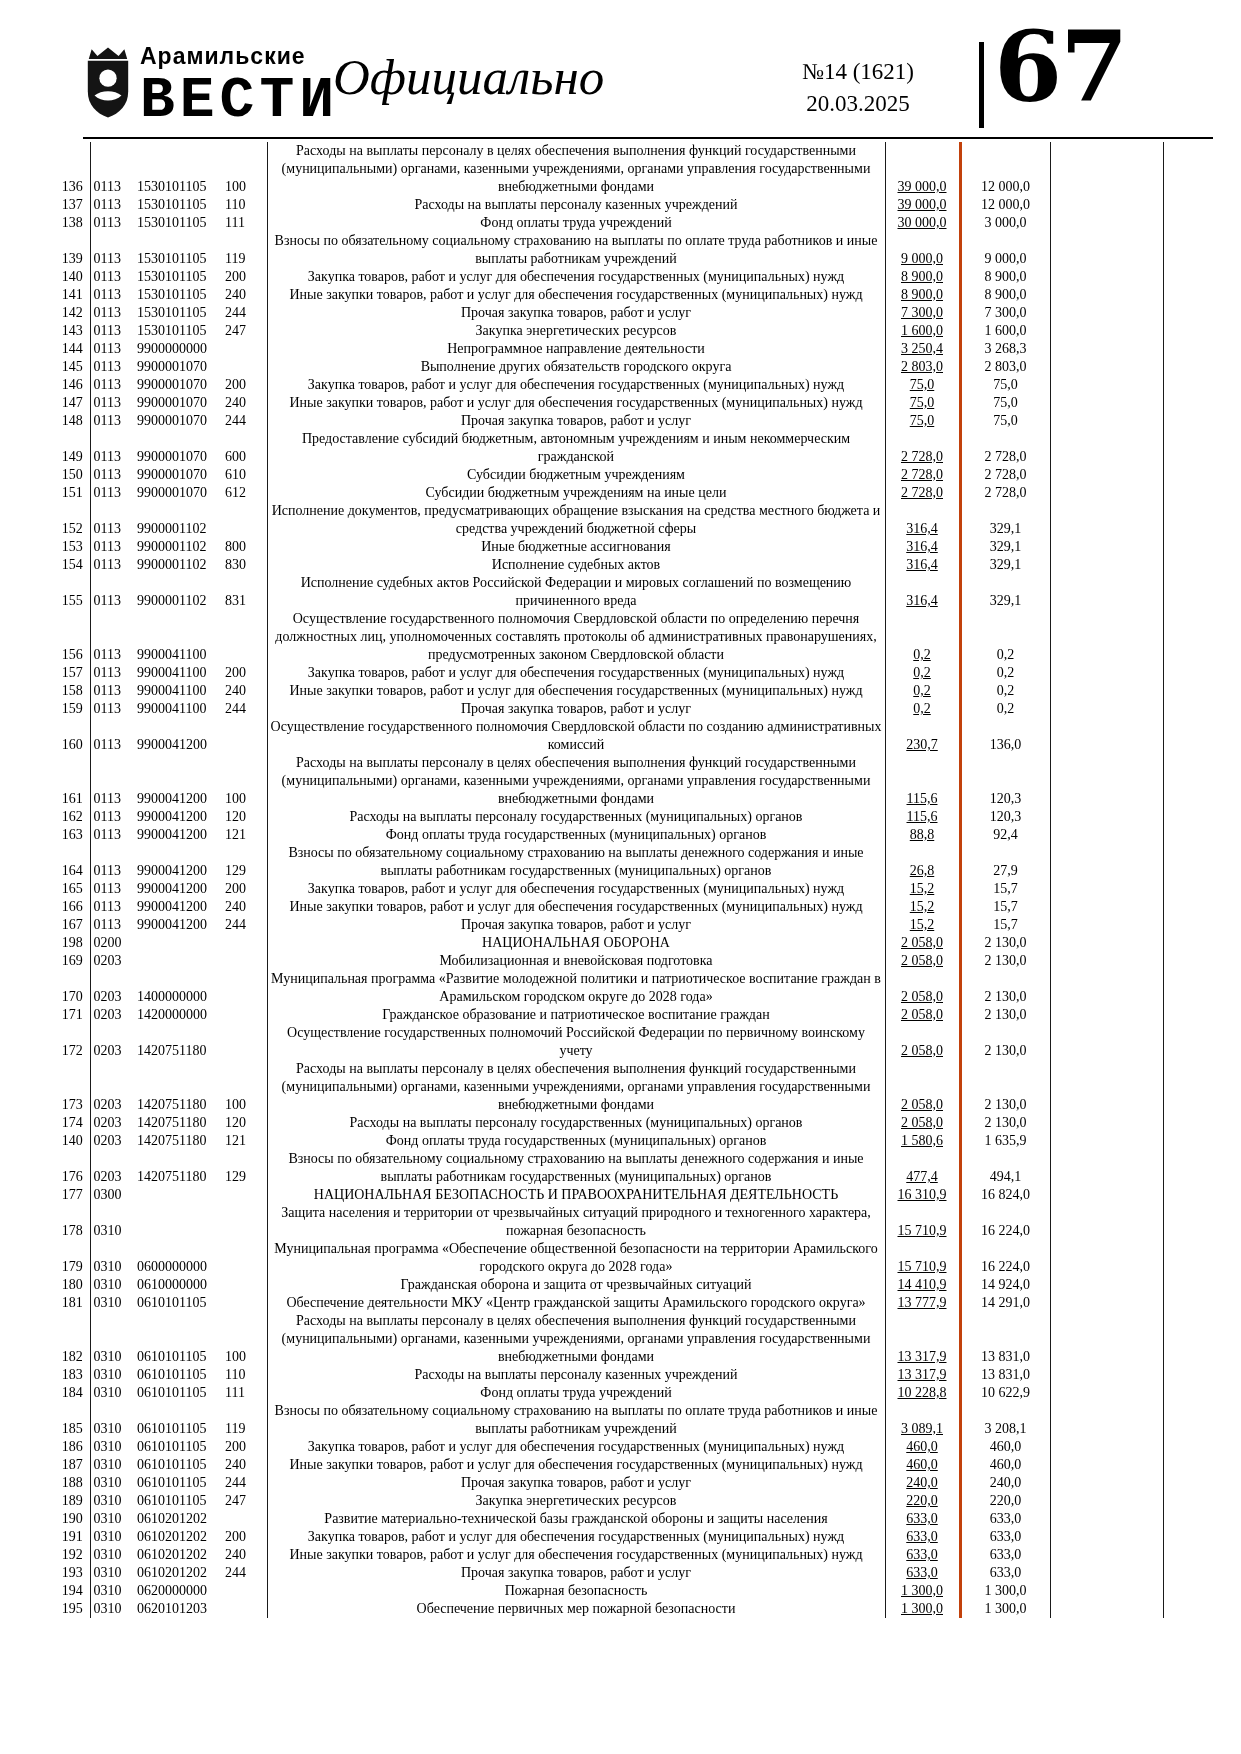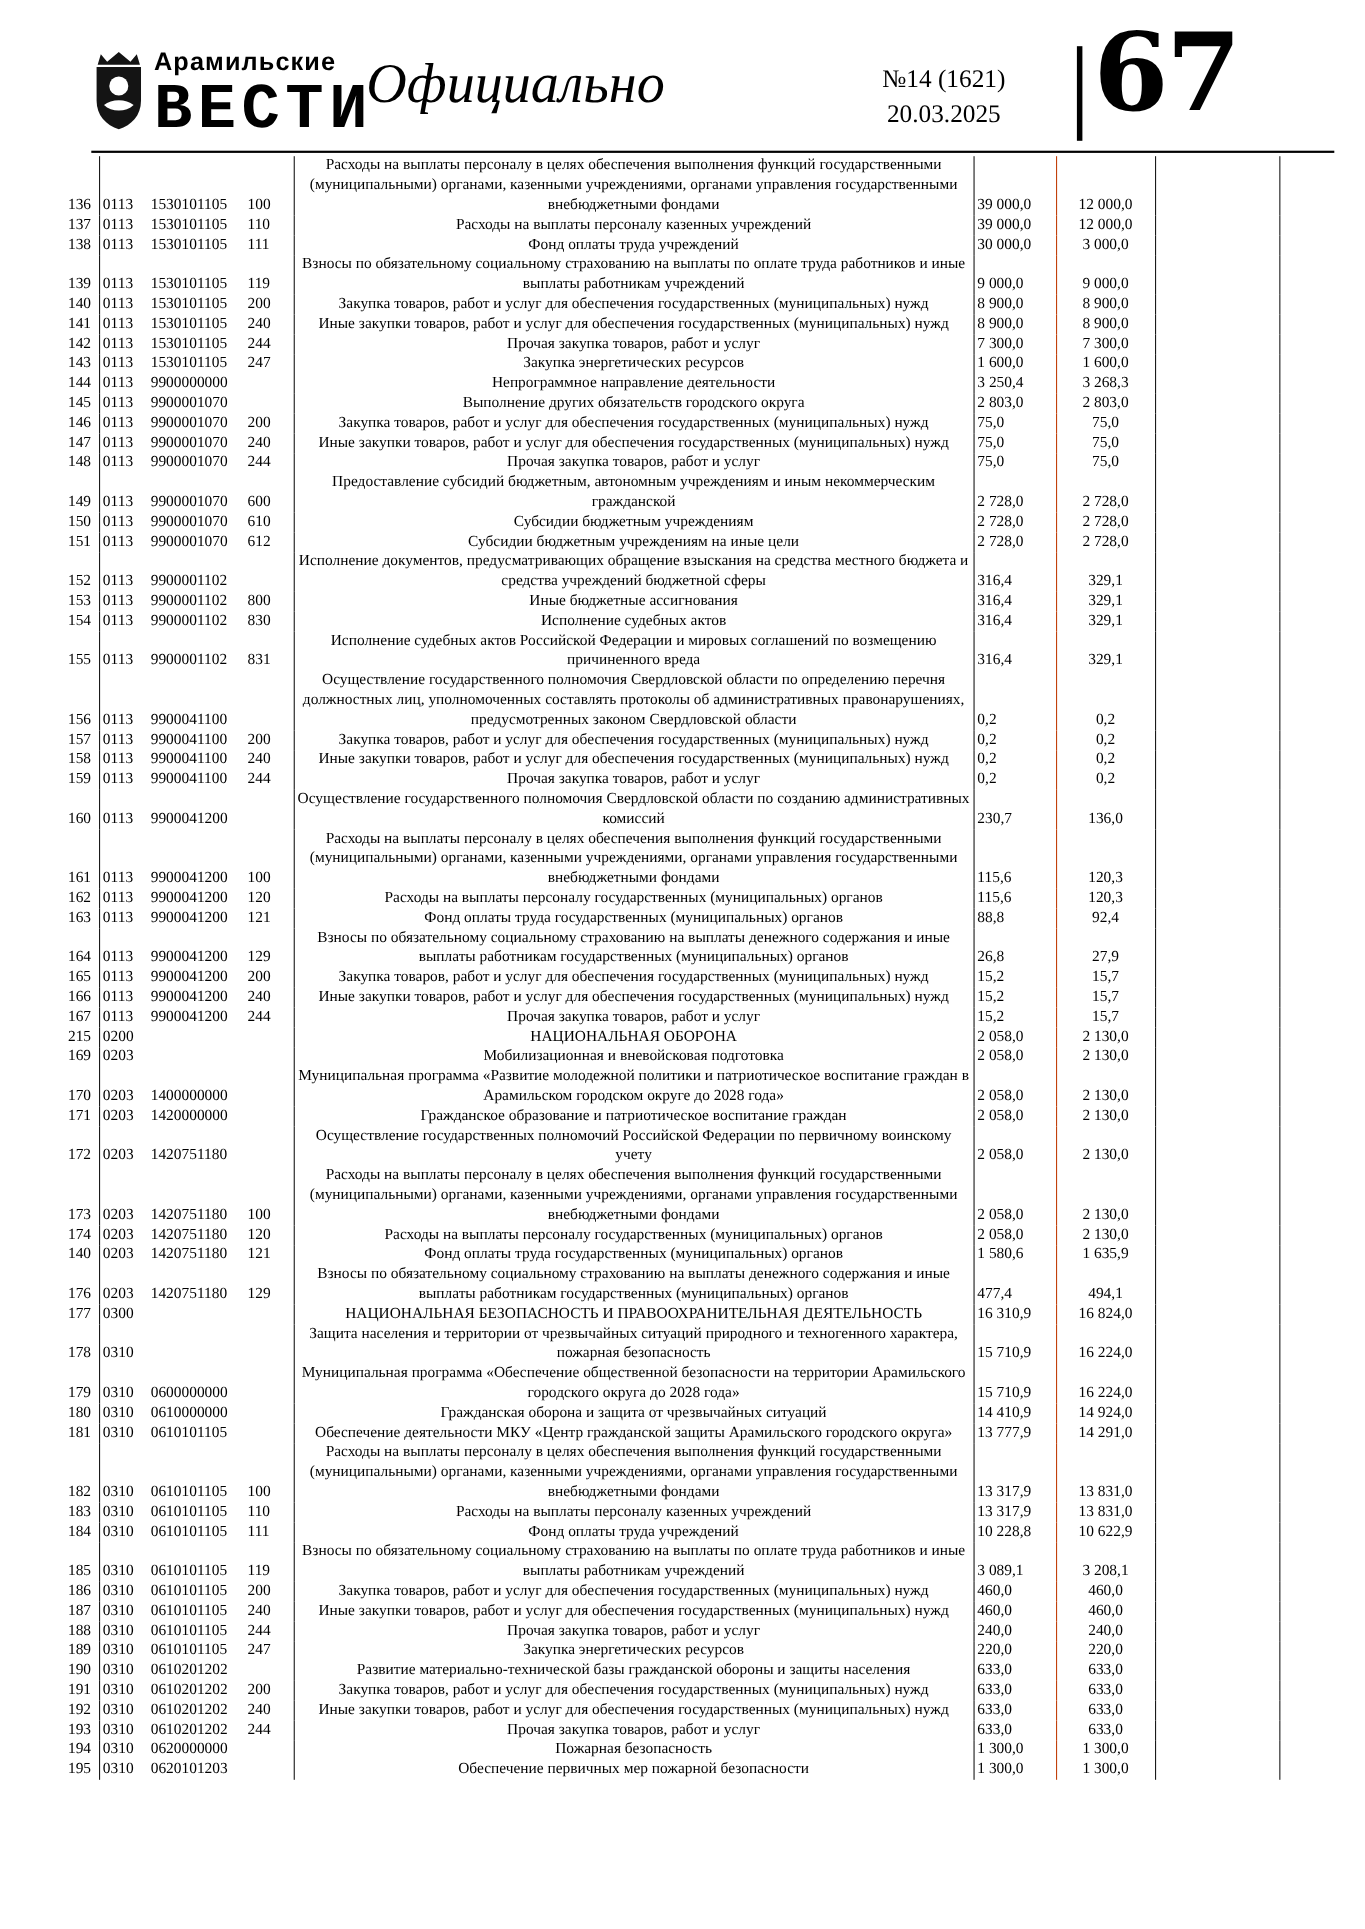--- a/index.html
+++ b/index.html
@@ -43,21 +43,21 @@
     position:absolute; left:55px; top:142px; width:1108px;
     border-collapse:collapse; table-layout:fixed;
     font-size:14px; line-height:18px;
   }
   .budget-table td { vertical-align:bottom; padding:0 3px; }
   .col-num   { width:35px;  text-align:center; border-right:1px solid #1a1a1a; }
   .col-rz    { width:44px;  text-align:left; padding-left:6px; }
   .col-csr   { width:88px;  text-align:left; }
   .col-vr    { width:45px;  text-align:left; padding-left:6px; border-right:1px solid #1a1a1a; }
   .col-name  { width:618px; text-align:center; padding:0 5px; border-right:1px solid #1a1a1a; }
-  .col-v1    { width:75px;  white-space:nowrap; border-right:1px solid #c2410c; }
+  .col-v1    { width:75px;  text-align:center; white-space:nowrap; border-right:3px solid #c2410c;text-decoration:underline; }
   .col-v2    { width:90px;  text-align:center; white-space:nowrap; border-right:1px solid #1a1a1a; }
   .col-blank { width:113px; border-right:1px solid #1a1a1a; }
 </style>
 </head>
 <body>
 
 <div class="page">
 
   <div class="masthead">
 
@@ -402,21 +402,21 @@
           <td class="col-num">167</td>
           <td class="col-rz">0113</td>
           <td class="col-csr">9900041200</td>
           <td class="col-vr">244</td>
           <td class="col-name">Прочая закупка товаров, работ и услуг</td>
           <td class="col-v1">15,2</td>
           <td class="col-v2">15,7</td>
           <td class="col-blank"></td>
         </tr>
         <tr>
-          <td class="col-num">215</td>
+          <td class="col-num">198</td>
           <td class="col-rz">0200</td>
           <td class="col-csr"></td>
           <td class="col-vr"></td>
           <td class="col-name">НАЦИОНАЛЬНАЯ ОБОРОНА</td>
           <td class="col-v1">2 058,0</td>
           <td class="col-v2">2 130,0</td>
           <td class="col-blank"></td>
         </tr>
         <tr>
           <td class="col-num">169</td>

